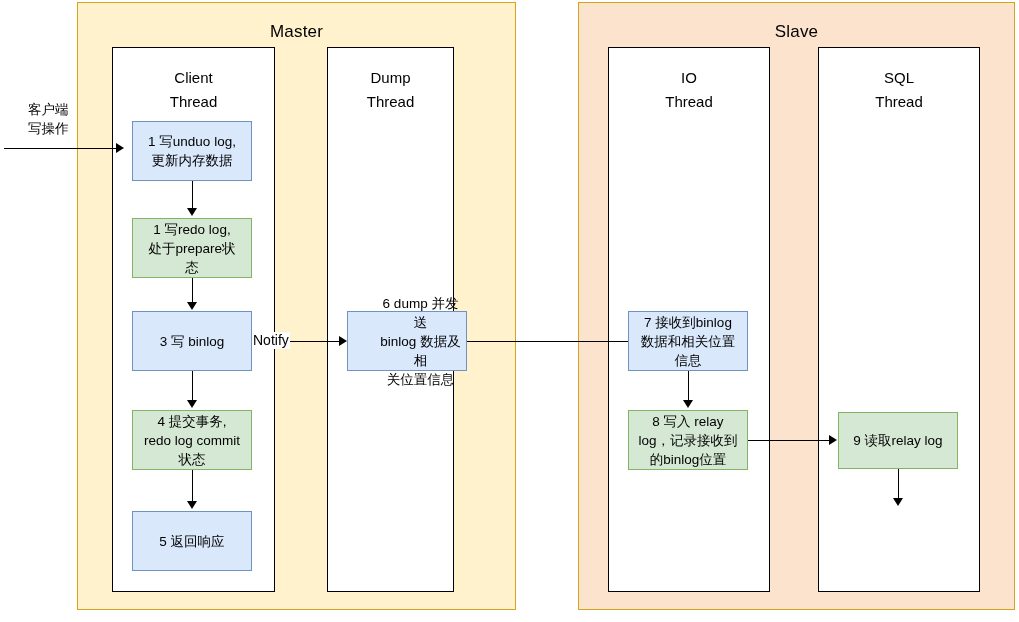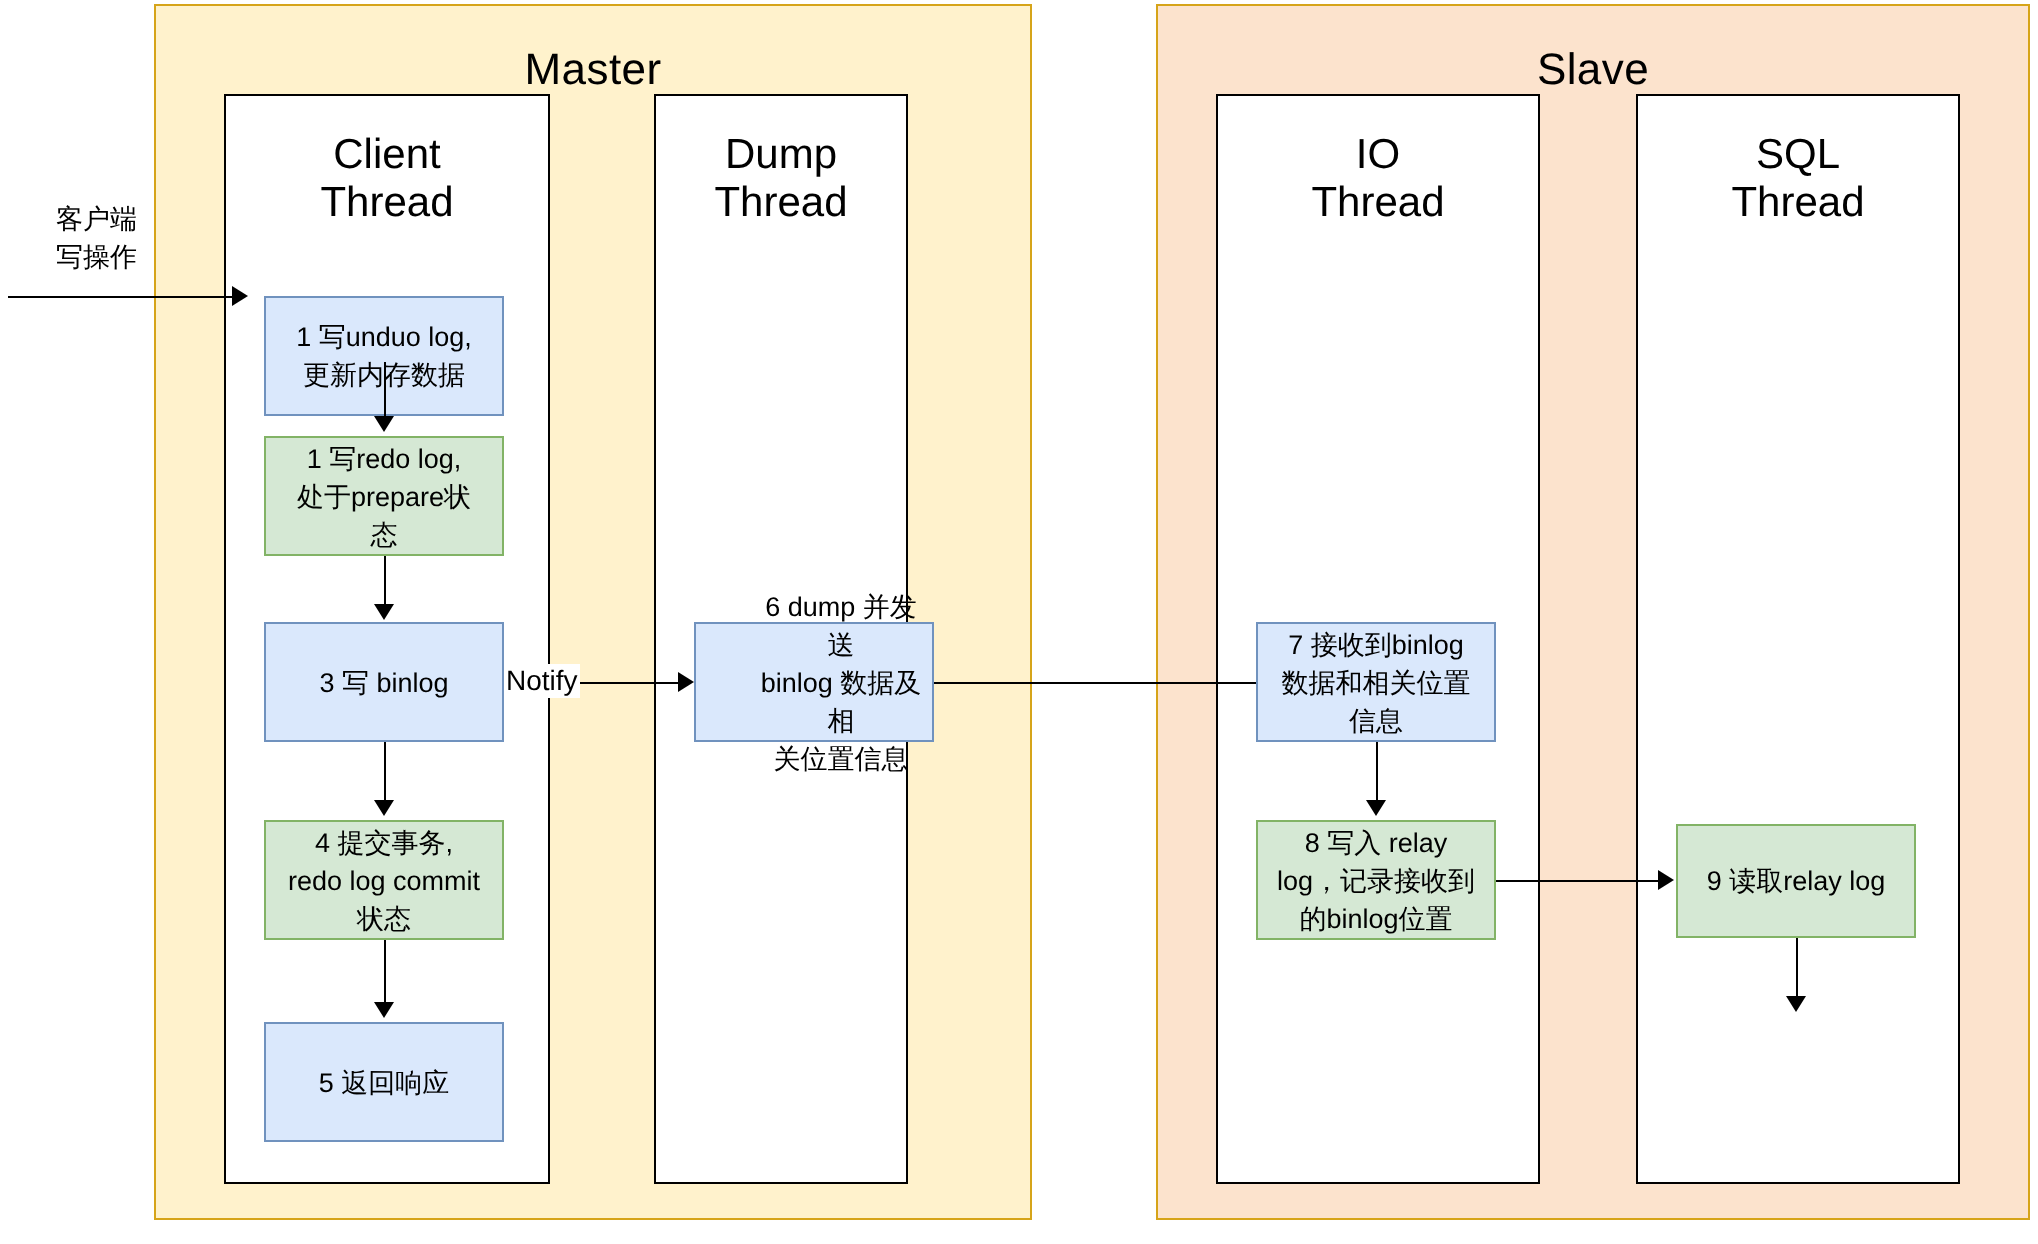--- a/index.html
+++ b/index.html
@@ -25,37 +25,37 @@
     box-sizing: border-box;
     border: 1.6px solid #d6a419;
   }
   .zone-master { background: #fff2cc; }
   .zone-slave  { background: #fce3cd; }
   .zone-title {
     position: absolute;
     width: 100%;
     text-align: center;
     top: 19px;
-    font-size: 22px;
+    font-size: 17px;
     color: #000000;
     letter-spacing: 0.2px;
   }
   .lane {
     position: absolute;
     box-sizing: border-box;
     background: #ffffff;
     border: 1.5px solid #000000;
   }
   .lane-title {
     position: absolute;
     left: 0;
     right: 0;
     top: 18px;
     text-align: center;
-    font-size: 21px;
+    font-size: 15px;
     line-height: 24px;
     color: #000000;
     white-space: pre-line;
   }
   .node {
     position: absolute;
     box-sizing: border-box;
     display: flex;
     align-items: center;
     justify-content: center;
@@ -148,21 +148,21 @@
   <div class="lane" style="left:818px; top:47px; width:162px; height:545px;">
     <div class="lane-title">SQL
 Thread</div>
   </div>
 
   <div class="free-label" style="left:28px; top:100px; width:90px;">客户端
 写操作</div>
   <div class="edge-h" style="left:4px; top:148px; width:112px;"></div>
   <div class="arrow-right" style="left:116px; top:143px;"></div>
 
-  <div class="node node-blue" style="left:132px; top:121px; width:120px; height:60px;margin-top:27px;">1 写unduo log,
+  <div class="node node-blue" style="left:132px; top:121px; width:120px; height:60px;">1 写unduo log,
 更新内存数据</div>
 
   <div class="edge-v" style="left:192px; top:181px; height:28px;"></div>
   <div class="arrow-down" style="left:187px; top:208px;"></div>
 
   <div class="node node-green" style="left:132px; top:218px; width:120px; height:60px;">1 写redo log,
 处于prepare状
 态</div>
 
   <div class="edge-v" style="left:192px; top:278px; height:25px;"></div>

